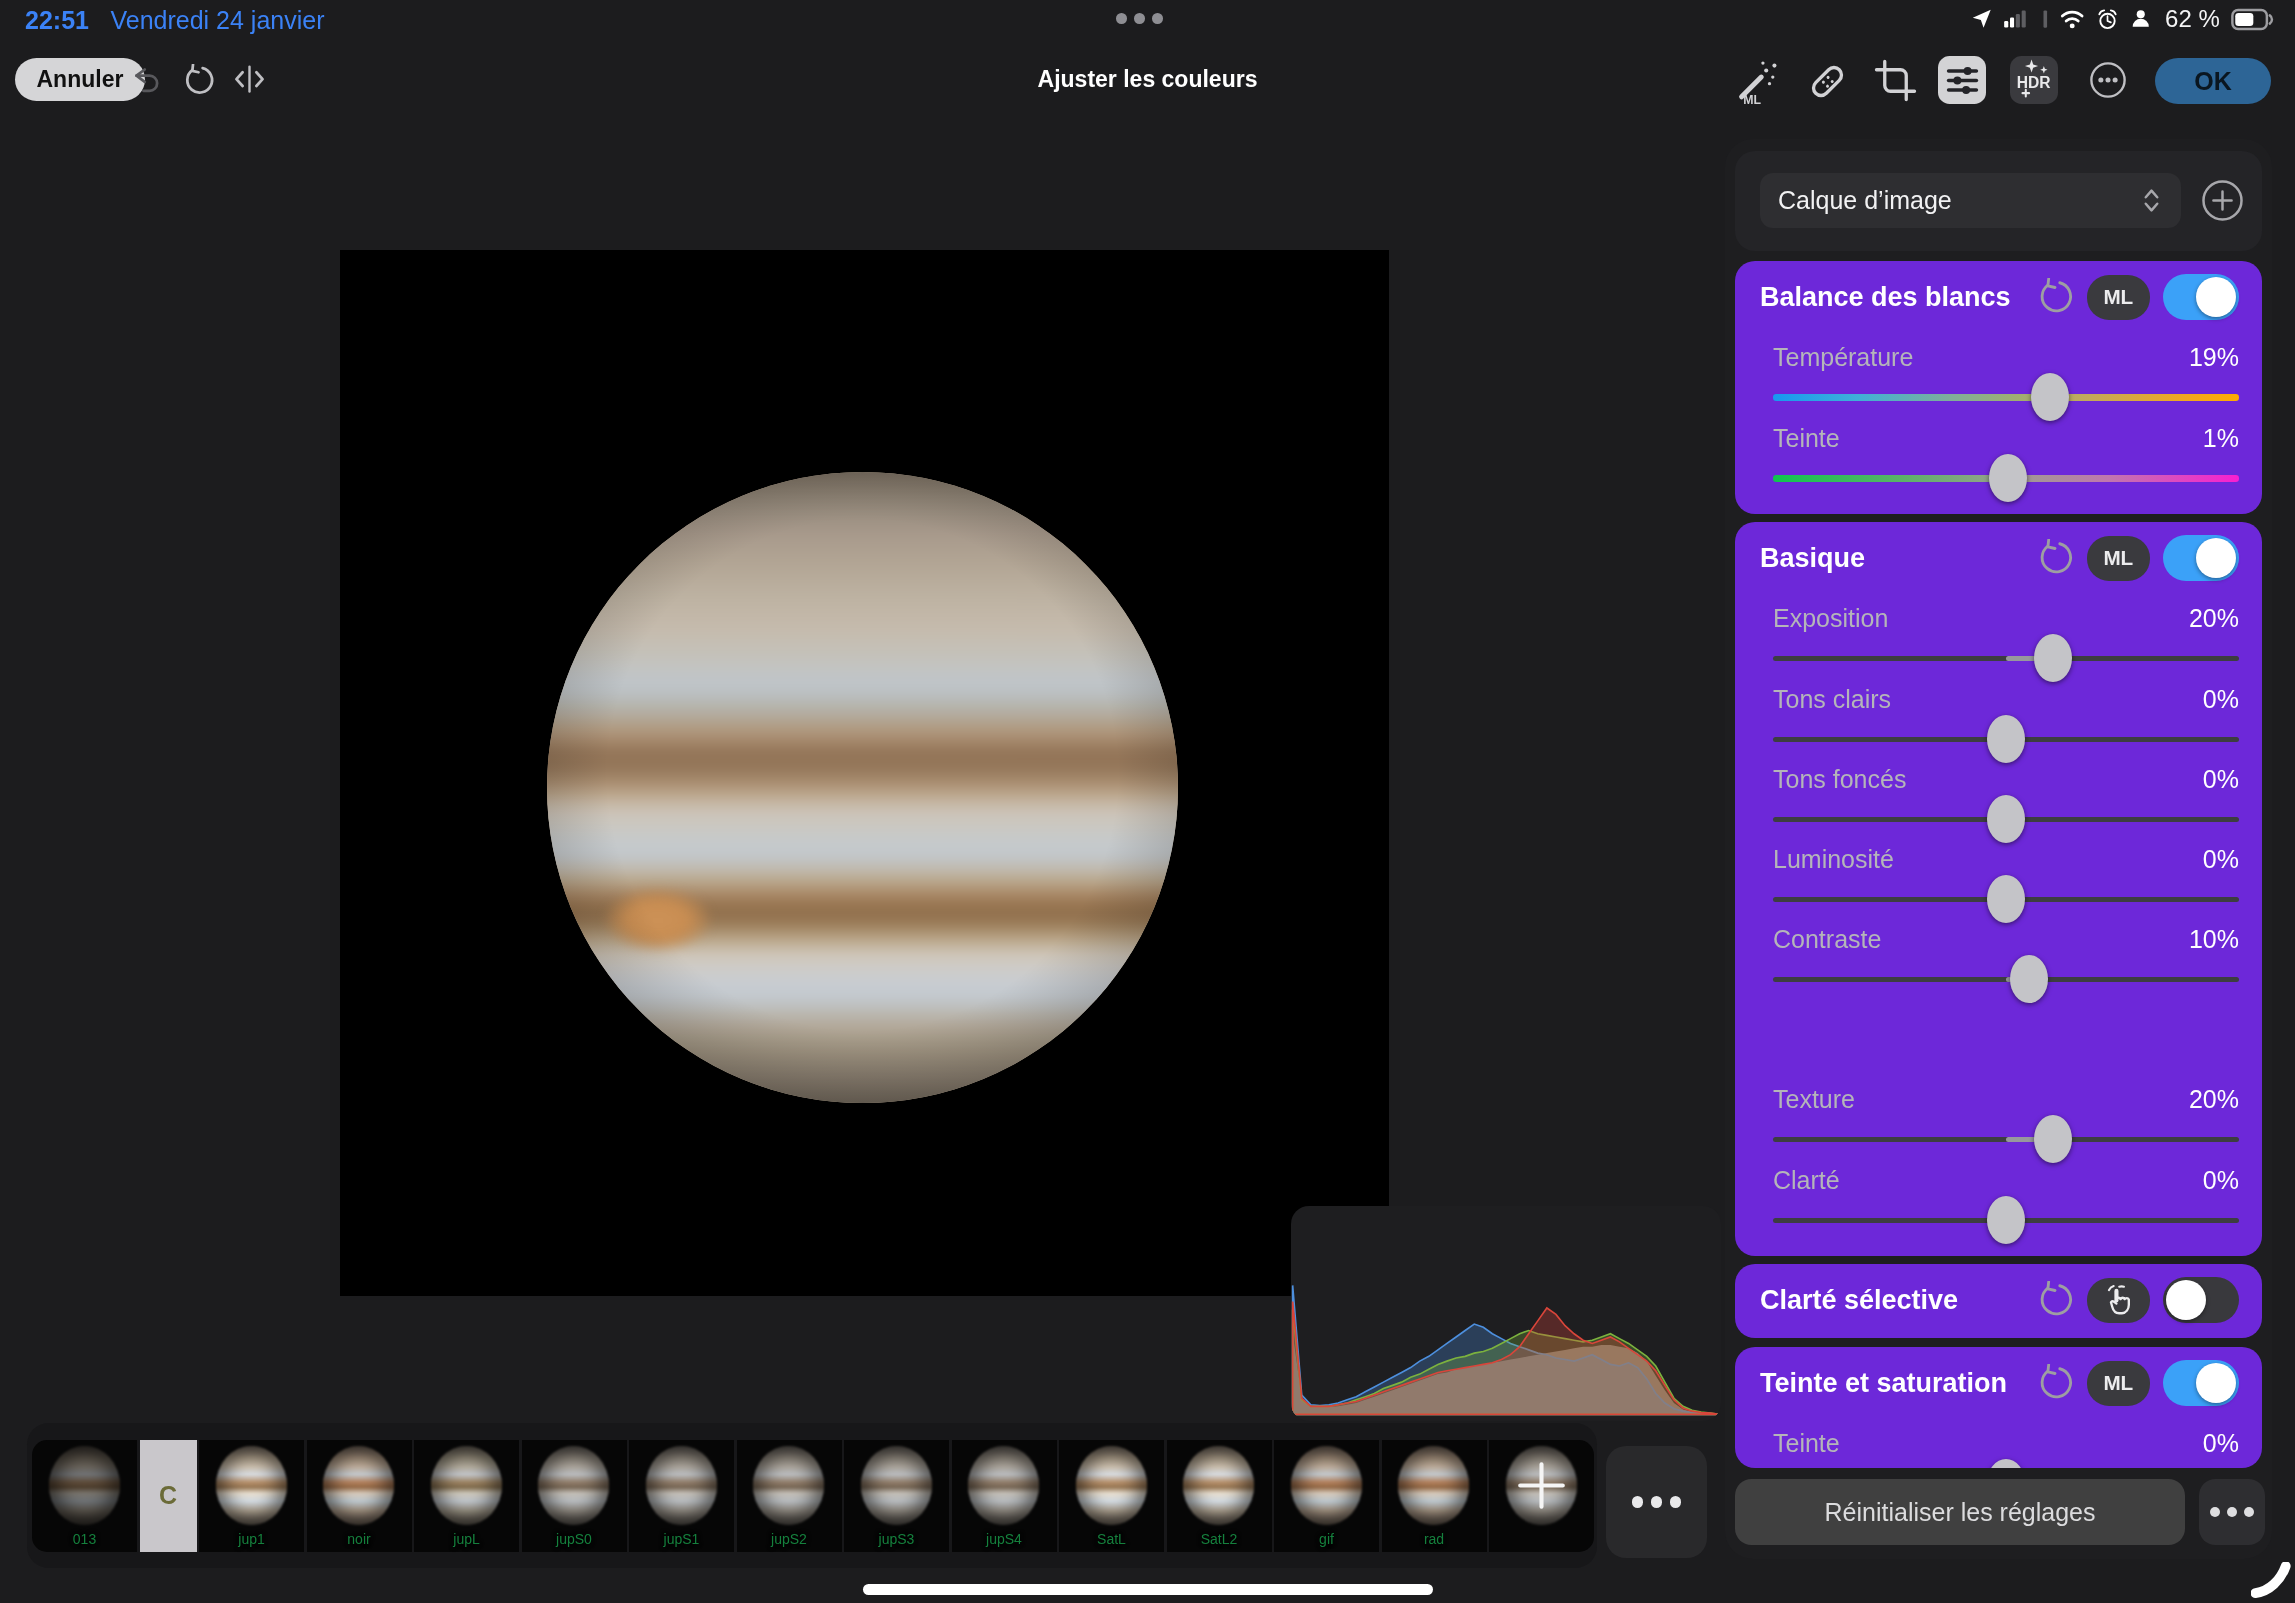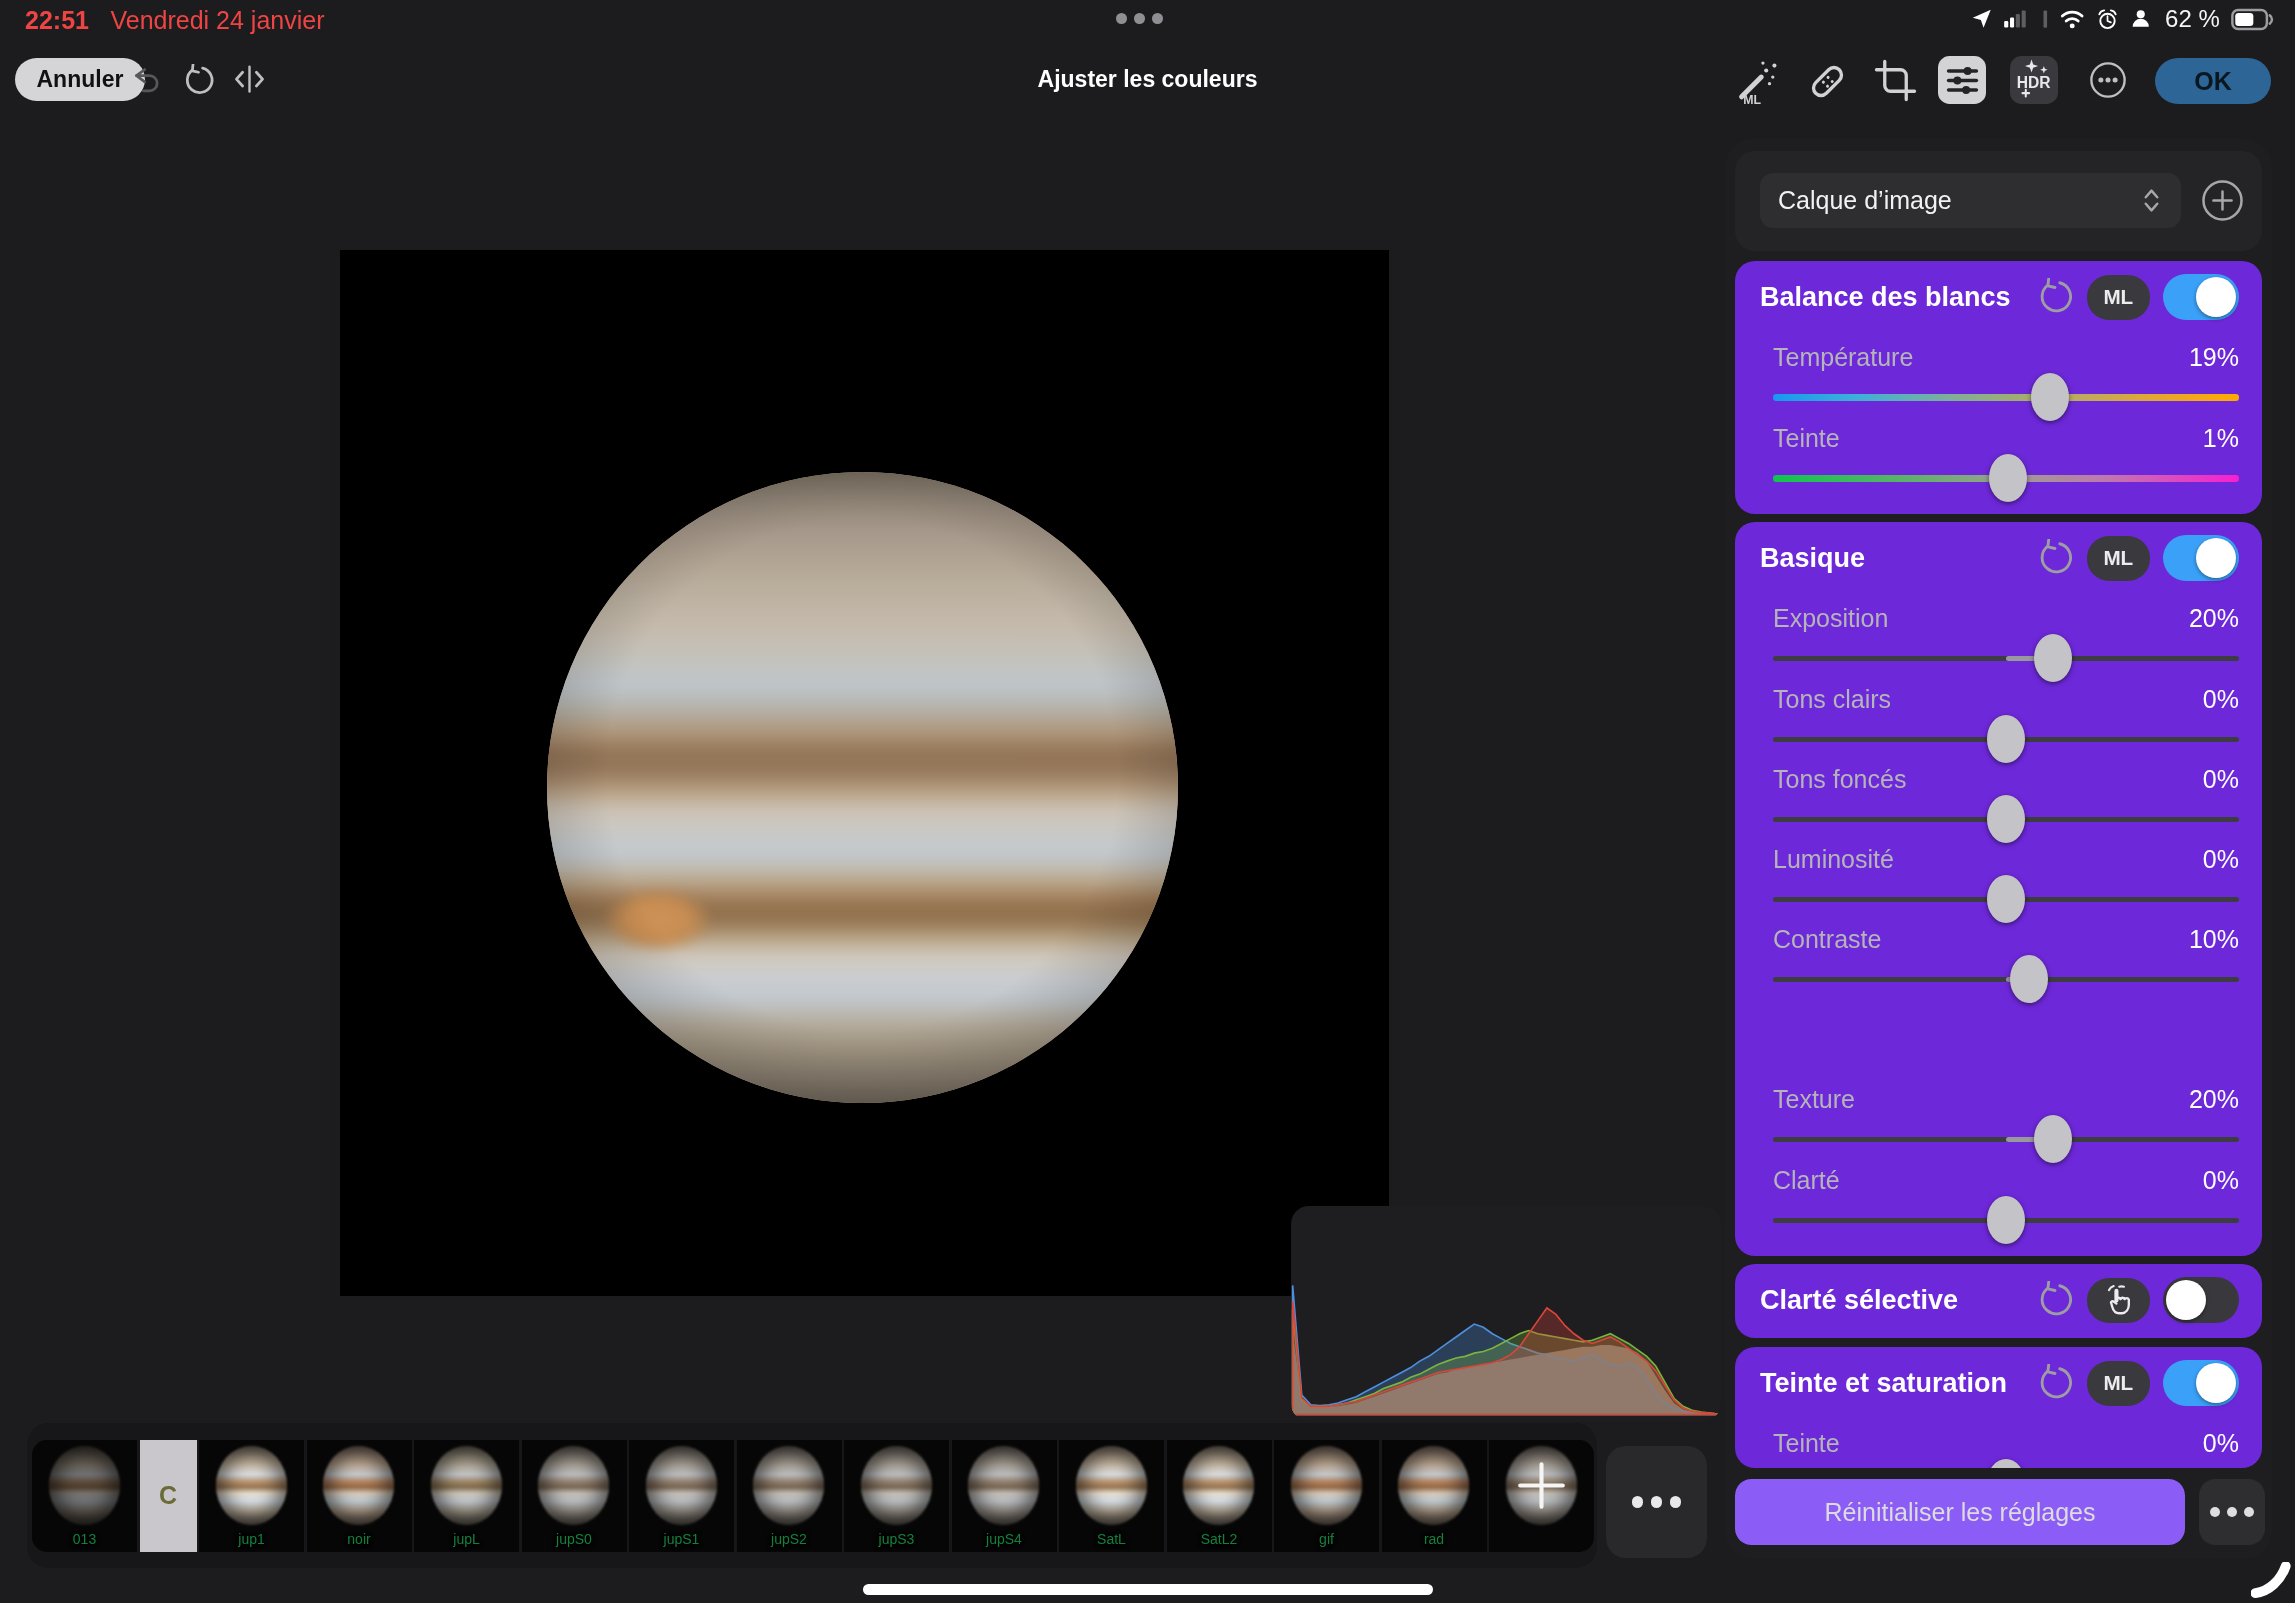--- a/index.html
+++ b/index.html
@@ -1,21 +1,21 @@
 <!DOCTYPE html>
 <html style="font-size:13.2px"><head>
 <meta charset="utf-8">
 <style>
   html,body{margin:0;padding:0;background:#000;}
   .screen{position:relative;width:2295px;height:1603px;overflow:hidden;background:#1c1c1e;
           font-family:"Liberation Sans",sans-serif;color:#fff;-webkit-font-smoothing:antialiased;}
 
   
   .statusbar{position:absolute;left:0;top:0;right:0;height:38px;}
-  .sb-left{position:absolute;left:25px;top:5.8px;display:flex;align-items:center;gap:21.5px;font-size:25px;color:#ef4444;}
+  .sb-left{position:absolute;left:25px;top:5.8px;display:flex;align-items:center;gap:21.5px;font-size:25px;color:#3b82f6;}
   .sb-time{font-weight:700;}
   .sb-dots{position:absolute;left:1116px;top:13.2px;display:flex;gap:7.4px;}
   .sb-dots span{width:10.7px;height:10.7px;border-radius:50%;background:#8e8e93;}
   .sb-right{position:absolute;right:21.5px;top:5px;display:flex;align-items:center;gap:10.7px;height:28px;}
   .sb-pct{font-size:24px;color:#f4f4f5;margin-left:3.3px;}
 
   
   .btn-cancel{position:absolute;left:15px;top:58px;height:43px;padding:0 21.5px;border-radius:21.5px;
       background:#d5d5d7;color:#111;font-size:23px;font-weight:700;display:flex;align-items:center;}
   .tb-ic{position:absolute;top:64px;width:33px;height:33px;}
@@ -68,21 +68,21 @@
   .track.tint{height:7.4px;margin-top:-3.3px;background:linear-gradient(90deg,#0fc44f 0%,#5cb268 28%,#9aa08e 50%,#c077ae 72%,#f81fd1 100%);}
   .tfill{position:absolute;top:50%;height:5px;margin-top:-2.5px;background:#98989d;border-radius:2.5px;}
   .thumb{position:absolute;top:50%;width:38px;height:48px;transform:translate(-50%,-50%);
          background:#c4c4c8;border-radius:50%;box-shadow:0 1.7px 5.8px rgba(0,0,0,.5);}
   .layer-box{position:absolute;left:10px;top:12.4px;width:527px;height:100px;background:#242427;border-radius:20px;}
   .layer-select{position:absolute;left:25px;top:22px;width:421px;height:55px;border-radius:13.2px;background:#2e2e31;
       display:flex;align-items:center;padding:0 18px;box-sizing:border-box;}
   .layer-select span{flex:1;font-size:25px;color:#f2f2f3;}
   .plus-btn{position:absolute;right:18px;top:28px;width:43px;height:43px;}
   .panel-footer{position:absolute;left:10px;top:1340px;width:527px;height:66px;}
-  .btn-reset-all{position:absolute;left:0;top:0;width:450px;height:66px;border-radius:16.5px;background:#8b5cf6;
+  .btn-reset-all{position:absolute;left:0;top:0;width:450px;height:66px;border-radius:16.5px;background:#404040;
       color:#dcdcde;font-size:25px;display:flex;align-items:center;justify-content:center;}
   .btn-more-sq{position:absolute;left:464px;top:0;width:66px;height:66px;border-radius:16.5px;background:#2e2e31;
       display:flex;align-items:center;justify-content:center;gap:6.6px;}
   .dot3{width:10px;height:10px;border-radius:50%;background:#dedee0;}
 
   
   .filmstrip{position:absolute;left:27px;top:1423px;width:1570px;height:145px;border-radius:21.5px;background:#171719;
       display:flex;align-items:flex-start;padding:16.5px 0 0 5px;box-sizing:border-box;gap:2.5px;}
   .tile{position:relative;width:105px;height:112px;background:#060606;flex:none;}
   .tile:first-child{border-radius:15px 0 0 15px;}

